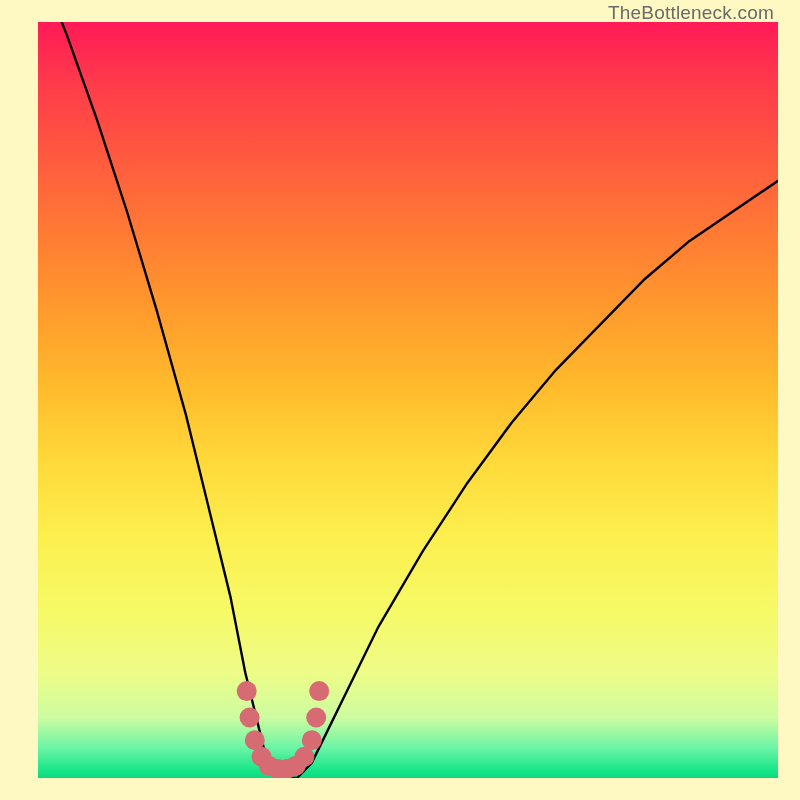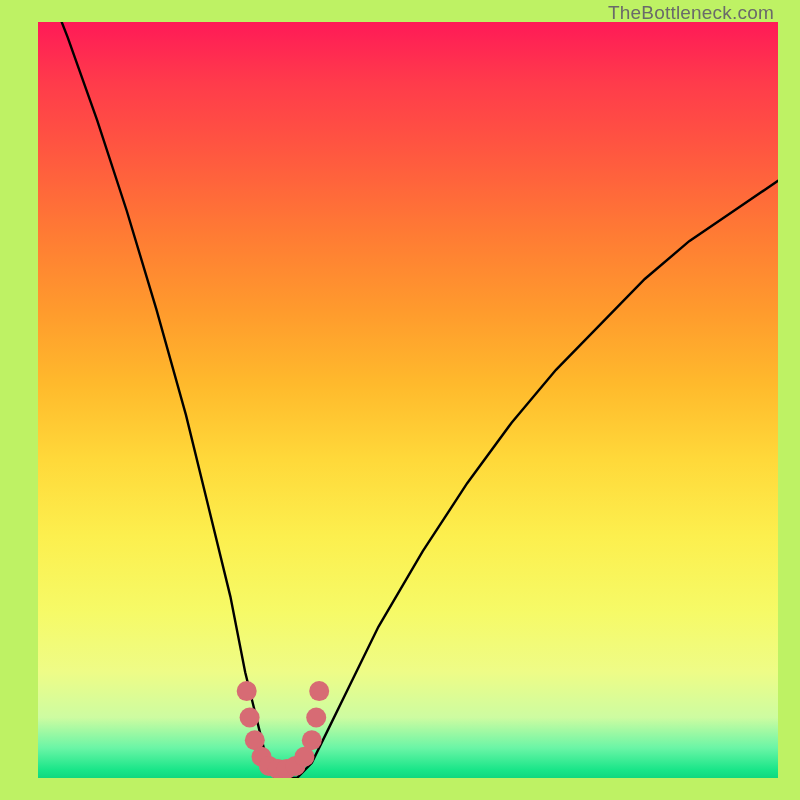--- a/index.html
+++ b/index.html
@@ -10,21 +10,21 @@
     background: #000;
     overflow: hidden;
     font-family: Arial, Helvetica, sans-serif;
   }
   .frame {
     position: absolute;
     left: 0;
     top: 0;
     width: 800px;
     height: 800px;
-    background: #bef264;
+    background: #fef9c3;
   }
   .plot {
     position: absolute;
     left: 38px;
     top: 22px;
     width: 740px;
     height: 756px;
     background: linear-gradient(to bottom,
       #ff1a57 0%,
       #ff3b4b 8%,

